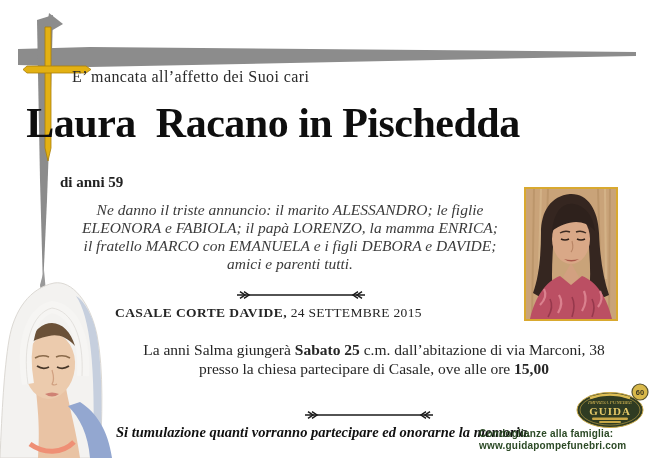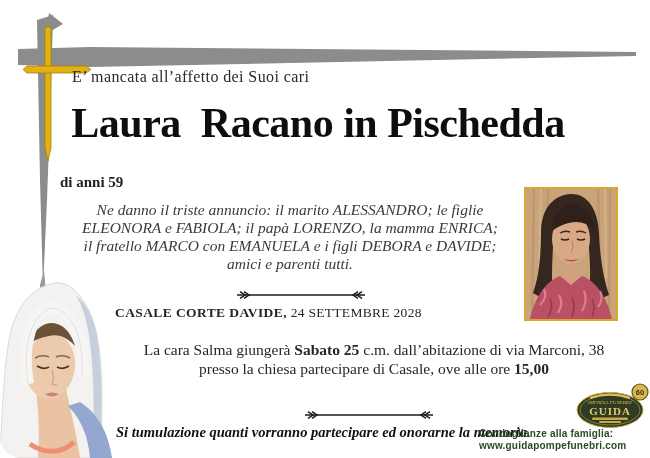--- a/index.html
+++ b/index.html
@@ -1,26 +1,26 @@
 <!DOCTYPE html>
 <html><head>
 <meta charset="utf-8">
 <style>
   html,body{margin:0;padding:0;background:#ffffff;}
   .poster{
     position:relative;width:650px;height:458px;background:#ffffff;
-    overflow:hidden;font-family:"Liberation Serif", serif;color:#1c1c1c;border-radius:21px;
+    overflow:hidden;font-family:"Liberation Serif", serif;color:#1c1c1c;
   }
   .abs{position:absolute;}
   .header-line{
     left:72px;top:68px;font-size:16px;letter-spacing:.4px;color:#2a2a2a;
   }
   .title{
     left:0;top:99px;width:546px;text-align:center;font-size:42px;
-    font-weight:bold;color:#0e0e0e;letter-spacing:-0.5px;white-space:pre;padding-left:45px;
+    font-weight:bold;color:#0e0e0e;letter-spacing:-0.5px;white-space:pre;
   }
   .age{
     left:60px;top:174px;width:590px;text-align:left;
     font-size:15px;font-weight:bold;color:#222;
   }
   .announcement{
     left:44px;top:201px;width:492px;text-align:center;font-style:italic;
     font-size:15.5px;line-height:18px;color:#3b3b3b;white-space:pre-line;
   }
   .place-date{left:115px;top:305px;font-size:13.5px;color:#262626;letter-spacing:.3px;}
@@ -84,25 +84,25 @@
       <path d="M5,2.6 L10,6 L5,9.4"></path>
       <path d="M9,2.6 L14,6 L9,9.4"></path>
       <line x1="120" y1="6" x2="130" y2="6"></line>
       <path d="M127,2.6 L122,6 L127,9.4"></path>
       <path d="M123,2.6 L118,6 L123,9.4"></path>
     </g>
   </svg>
 
   <div class="abs place-date">
     <b>CASALE CORTE DAVIDE,</b>
-    <span>24 SETTEMBRE 2028</span>
+    <span>24 SETTEMBRE 2015</span>
   </div>
 
   <div class="abs funeral">
-    <div><span>La cara Salma giungerà </span><b>Sabato 25</b><span> c.m. dall’abitazione di via Marconi, 38</span></div>
+    <div><span>La anni Salma giungerà </span><b>Sabato 25</b><span> c.m. dall’abitazione di via Marconi, 38</span></div>
     <div><span>presso la chiesa partecipare di Casale, ove alle ore </span><b>15,00</b><span></span></div>
   </div>
 
   <svg class="abs divider" style="left:303px;top:409px;" width="132" height="12" viewBox="0 0 132 12" aria-hidden="true">
     <g stroke="#1a1a1a" fill="none" stroke-width="1.5">
       <line x1="12" y1="6" x2="120" y2="6"></line>
       <line x1="2" y1="6" x2="12" y2="6"></line>
       <path d="M5,2.6 L10,6 L5,9.4"></path>
       <path d="M9,2.6 L14,6 L9,9.4"></path>
       <line x1="120" y1="6" x2="130" y2="6"></line>

